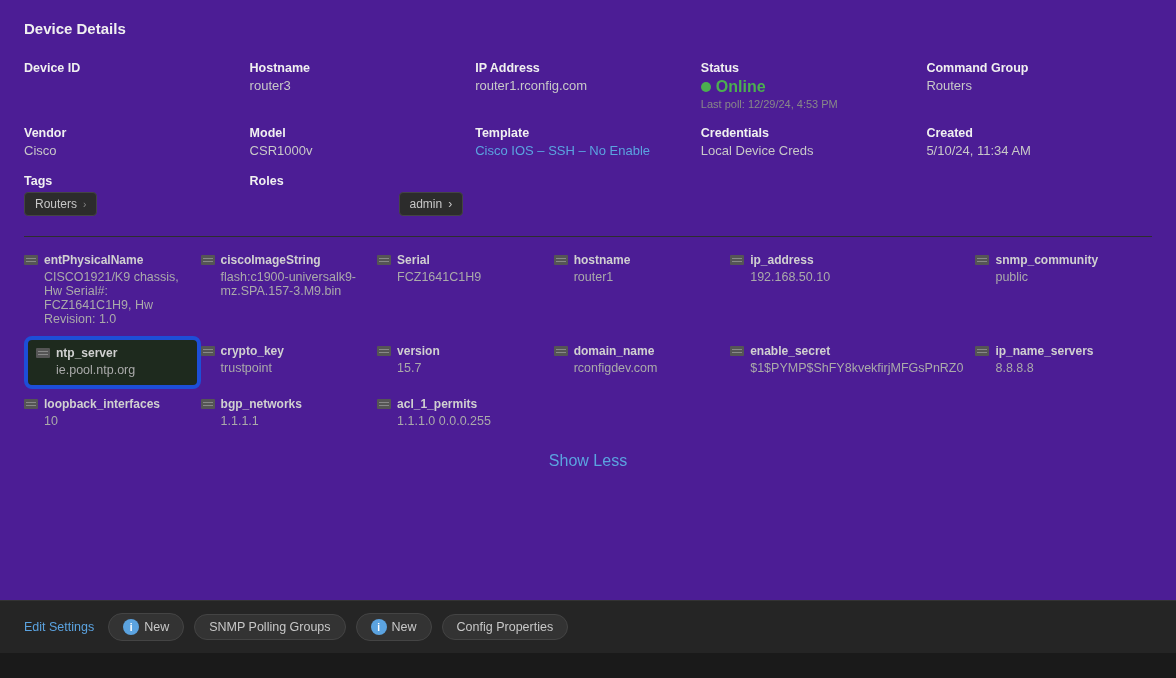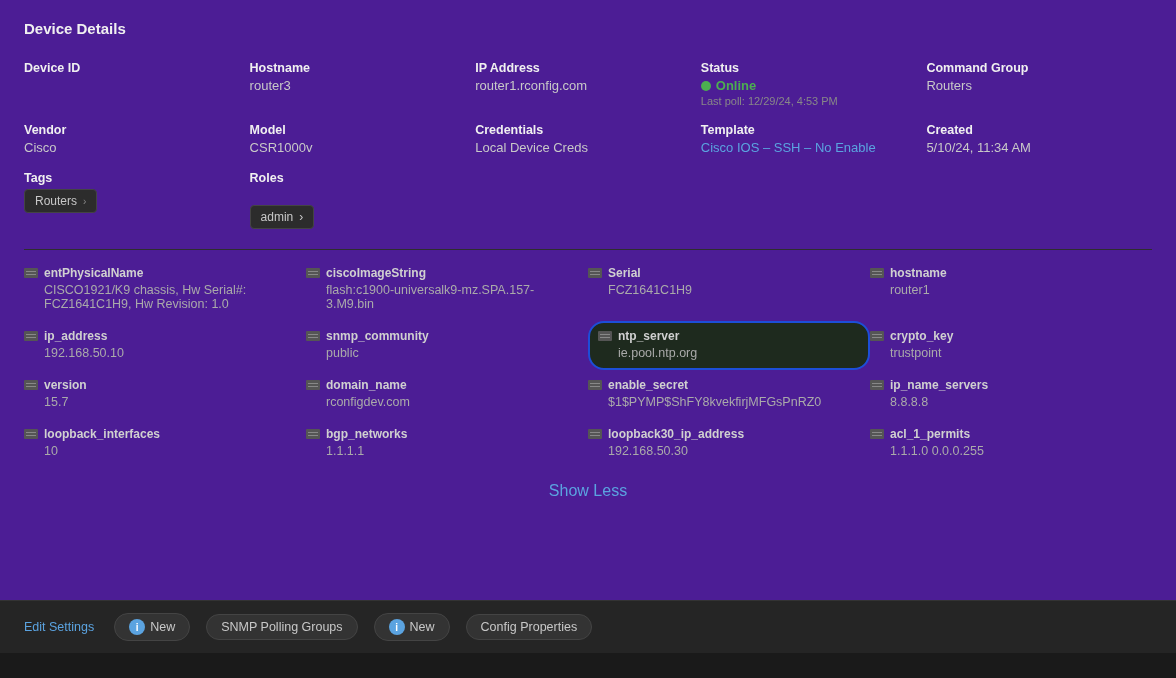--- a/index.html
+++ b/index.html
@@ -44,21 +44,21 @@
       color: #5ba3e0;
       cursor: pointer;
       text-decoration: none;
     }
     .status-online {
       display: flex;
       align-items: center;
       gap: 5px;
       color: #4caf50;
       font-weight: 600;
-      font-size: 13px;
+      font-size: 16px;
     }
     .status-dot {
       width: 10px;
       height: 10px;
       border-radius: 50%;
       background: #4caf50;
     }
     .last-poll {
       color: #888;
       font-size: 11px;
@@ -88,21 +88,21 @@
       border: 1px solid #444;
       border-radius: 4px;
       padding: 4px 10px;
       color: #c8c8c8;
       font-size: 12px;
       cursor: pointer;
     }
     
     .facts-grid {
       display: grid;
-      grid-template-columns: 1fr 1fr 1fr 1fr;
+      grid-template-columns: 1fr 1fr 1fr 1fr 1fr 1fr;
       gap: 0;
       margin-top: 4px;
     }
     .fact-cell {
       padding: 8px 12px 10px 0;
     }
     .fact-label-row {
       display: flex;
       align-items: center;
       gap: 6px;
@@ -132,22 +132,22 @@
       font-weight: 600;
       color: #d0d0d0;
       font-size: 12px;
     }
     .fact-value {
       color: #aaa;
       font-size: 12.5px;
       padding-left: 20px;
     }
     .fact-cell.highlighted {
-      border: 2px solid #1d4ed8;
-      border-radius: 16px;
+      border: 4px solid #1d4ed8;
+      border-radius: 8px;
       padding: 6px 10px 8px 8px;
       background: #1e2a1e;
     }
     .show-less-row {
       text-align: center;
       padding: 14px 0 6px;
     }
     .show-less-btn {
       color: #5ba3e0;
       background: none;
@@ -155,21 +155,21 @@
       cursor: pointer;
       font-size: 16px;
     }
     
     .bottom-toolbar {
       background: #252525;
       border-top: 1px solid #333;
       padding: 12px 20px;
       display: flex;
       align-items: center;
-      gap: 16px;
+      gap: 10px;
     }
     .toolbar-btn {
       display: inline-flex;
       align-items: center;
       gap: 5px;
       background: #333;
       border: 1px solid #444;
       border-radius: 20px;
       padding: 5px 14px;
       color: #c8c8c8;
@@ -236,44 +236,44 @@
     </div>
     <div class="detail-cell">
       <div class="detail-label">Vendor</div>
       <div class="detail-value">Cisco</div>
     </div>
     <div class="detail-cell">
       <div class="detail-label">Model</div>
       <div class="detail-value">CSR1000v</div>
     </div>
     <div class="detail-cell">
+      <div class="detail-label">Template</div>
+      <div class="detail-value link">Cisco IOS – SSH – No Enable</div>
+    </div>
+
+    <div class="detail-cell">
       <div class="detail-label">Credentials</div>
       <div class="detail-value">Local Device Creds</div>
-    </div>
-
-    <div class="detail-cell">
-      <div class="detail-label">Template</div>
-      <div class="detail-value link">Cisco IOS – SSH – No Enable</div>
     </div>
     <div class="detail-cell">
       <div class="detail-label">Created</div>
       <div class="detail-value">5/10/24, 11:34 AM</div>
     </div>
     <div class="detail-cell">
       <div class="detail-label">Tags</div>
       <div style="margin-top:4px;">
         <span class="tag-badge">
           <span>Routers</span>
           <span class="arrow">›</span>
         </span>
       </div>
     </div>
     <div class="detail-cell">
       <div class="detail-label">Roles</div>
-      <div style="margin-top:20px;">
+      <div style="margin-top:4px;text-align:right;">
         <span class="role-badge">
           <span>admin</span>
           <span class="arrow">›</span>
         </span>
       </div>
     </div>
 
   </div>
 
   <div class="section-break"></div>
@@ -369,27 +369,20 @@
           <span class="fact-label">loopback_interfaces</span>
         </div>
         <div class="fact-value">10</div>
       </div>
       <div class="fact-cell">
         <div class="fact-label-row">
           <span class="fact-icon"></span>
           <span class="fact-label">bgp_networks</span>
         </div>
         <div class="fact-value">1.1.1.1</div>
-      </div>
-      <div class="fact-cell">
-        <div class="fact-label-row">
-          <span class="fact-icon"></span>
-          <span class="fact-label">loopback30_ip_address</span>
-        </div>
-        <div class="fact-value">192.168.50.30</div>
       </div>
       <div class="fact-cell">
         <div class="fact-label-row">
           <span class="fact-icon"></span>
           <span class="fact-label">acl_1_permits</span>
         </div>
         <div class="fact-value">1.1.1.0 0.0.0.255</div>
       </div>
     </div>
 

